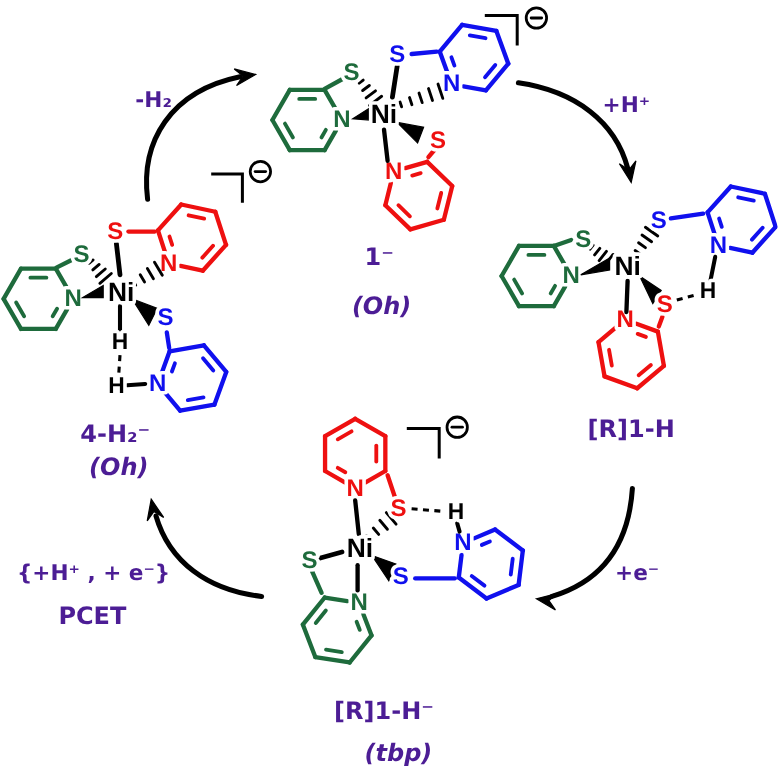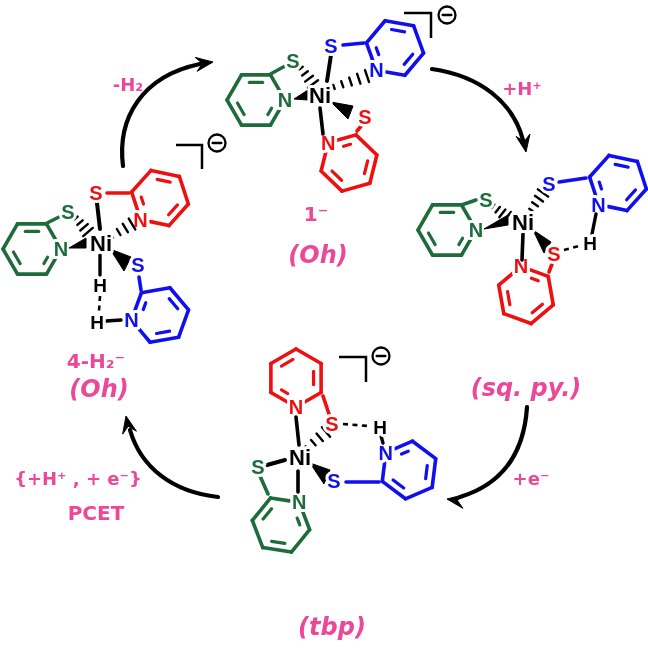--- a/index.html
+++ b/index.html
@@ -1,22 +1,22 @@
 <!DOCTYPE html>
 <html><head>
 <meta charset="utf-8">
 <style>
   html,body{margin:0;padding:0;background:#fff;}
   #stage{position:relative;width:648px;height:648px;background:#fff;overflow:hidden;
          font-family:"DejaVu Sans","Liberation Sans",sans-serif;}
   #cycle-svg{position:absolute;left:0;top:0;}
-  .lbl{position:absolute;transform:translate(-50%,-50%);white-space:nowrap;color:#ec4899;
+  .lbl{position:absolute;transform:translate(-50%,-50%);white-space:nowrap;color:#4c1d95;
        font-weight:bold;text-align:center;}
   .name{font-size:20px;}
-  .geom{font-size:24px;font-style:italic;}
+  .geom{font-size:20px;font-style:italic;}
   .step{font-size:18px;}
   .step-big{font-size:20px;}
 </style>
 </head>
 <body>
 
 <div id="stage">
   <svg id="cycle-svg" width="648" height="648" viewBox="0 0 648 648">
       <g>
         <g>
@@ -281,25 +281,26 @@
       </g>
       <g>
         <path d="M218,497 C173,492 141,468 130,430" fill="none" stroke="#000000" stroke-width="4.2" stroke-linecap="round"></path>
         <polygon points="126,416 136.38153194903856,431.17312737675036 128.19138922121917,426.3096757117343 122.68746553876527,434.083891048199" fill="#000000" stroke="#000000" stroke-width="1"></polygon>
       </g>
     </svg>
 
   <div class="lbl name" style="left:316px;top:214px;">1⁻</div>
   <div class="lbl geom" style="left:318px;top:255px;">(Oh)</div>
 
-  <div class="lbl geom" style="left:526px;top:388px;">(sq. py.)</div>
-
+  <div class="lbl name" style="left:526px;top:357px;">[R]1-H</div>
+
+  <div class="lbl name" style="left:320px;top:592px;">[R]1-H⁻</div>
   <div class="lbl geom" style="left:332px;top:627px;">(tbp)</div>
 
   <div class="lbl name" style="left:96px;top:361px;">4-H₂⁻</div>
   <div class="lbl geom" style="left:99px;top:389px;">(Oh)</div>
 
   <div class="lbl step" style="left:128px;top:84px;">-H₂</div>
   <div class="lbl step" style="left:522px;top:88px;">+H⁺</div>
   <div class="lbl step" style="left:531px;top:478px;">+e⁻</div>
   <div class="lbl step" style="left:78px;top:478px;">{+H⁺ , + e⁻}</div>
-  <div class="lbl step-big" style="left:96px;top:513px;">PCET</div>
+  <div class="lbl step-big" style="left:77px;top:513px;">PCET</div>
 </div>
 
 </body></html>

